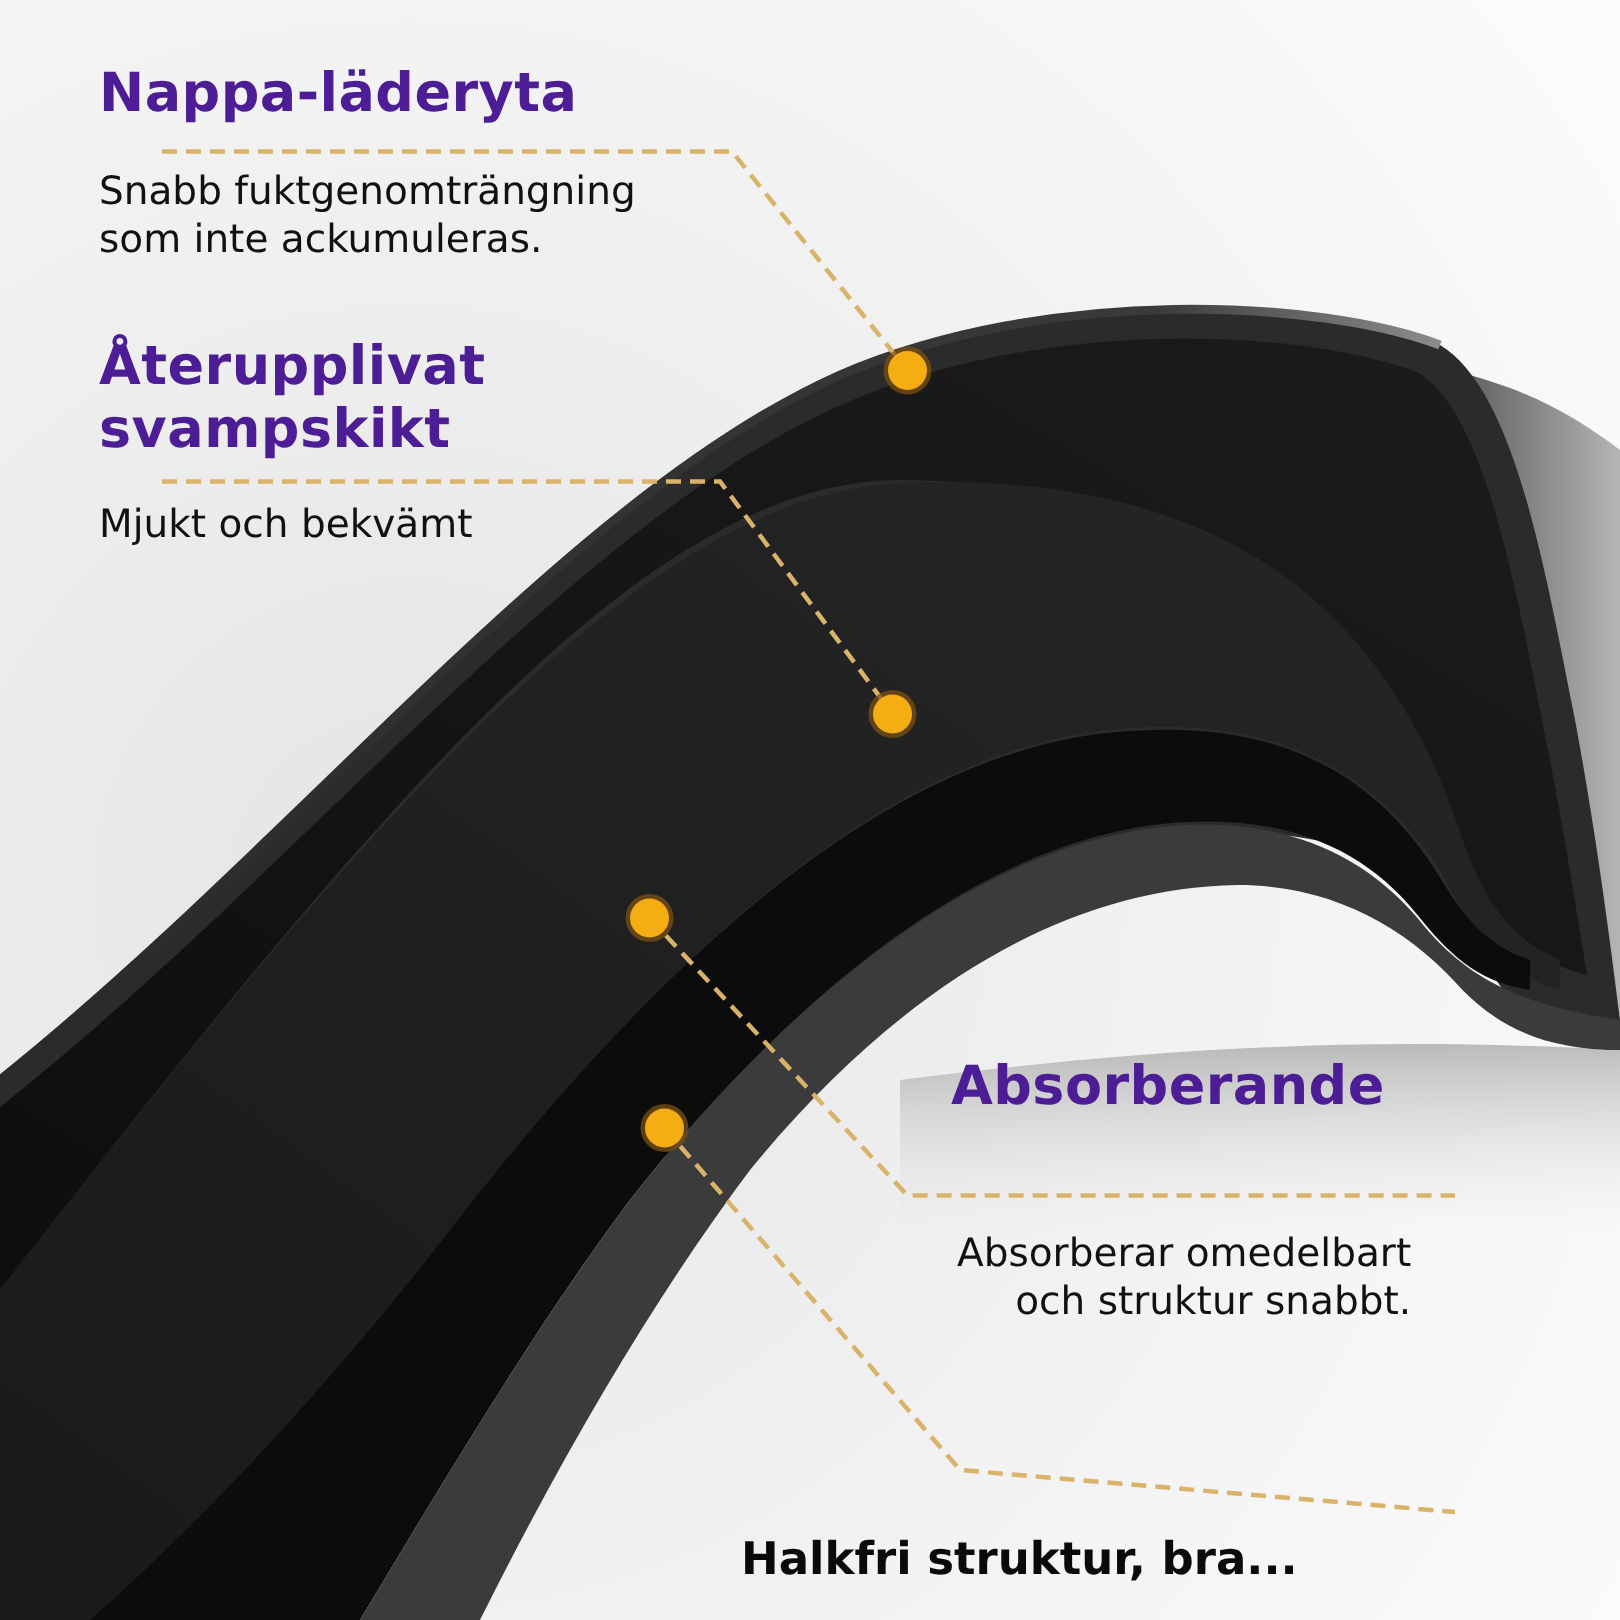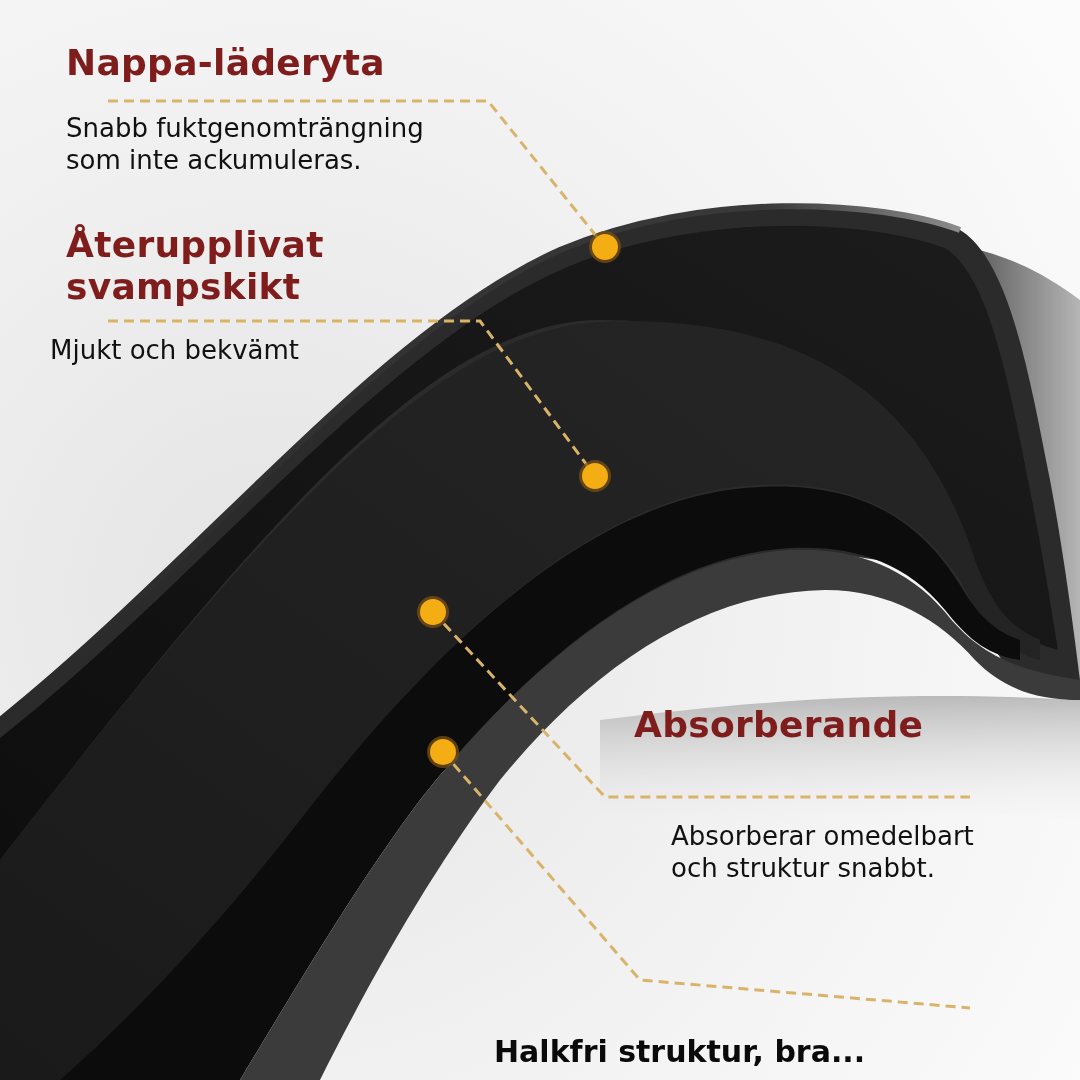--- a/index.html
+++ b/index.html
@@ -3,21 +3,21 @@
   <meta charset="utf-8">
   <style>
     html, body { margin: 0; padding: 0; }
     body {
       width: 1080px; height: 1080px; overflow: hidden; position: relative;
       background: #f4f4f4;
       font-family: "Liberation Sans", "DejaVu Sans", sans-serif;
     }
     .stage { position: absolute; inset: 0; }
     .bg-svg, .art-svg, .lines-svg { position: absolute; left: 0; top: 0; width: 1080px; height: 1080px; }
-    .label { position: absolute; color: #7f1d1d; }
+    .label { position: absolute; color: #4c1d95; }
     .title {
       font-family: "DejaVu Sans", sans-serif; font-weight: bold;
       font-size: 36px; line-height: 42px; letter-spacing: 0.3px;
     }
     .desc {
       font-family: "DejaVu Sans", sans-serif; font-weight: normal;
       font-size: 26px; line-height: 32px; color: #111;
     }
     .footer-text {
       font-family: "DejaVu Sans", sans-serif; font-weight: bold;
@@ -106,27 +106,27 @@
   </div>
   <div class="label title" style="left:66px; top:224px;">
     <div>Återupplivat</div>
     <div>svampskikt</div>
   </div>
 
   <div class="label desc" style="left:66px; top:112px;">
     <div>Snabb fuktgenomträngning</div>
     <div>som inte ackumuleras.</div>
   </div>
-  <div class="label desc" style="left:50px; top:334px;">
+  <div class="label desc" style="left:66px; top:334px;">
     <div>Mjukt och bekvämt</div>
   </div>
 
   <div class="label title" style="left:634px; top:704px;text-align:right;">
     <div>Absorberande</div>
   </div>
-  <div class="label desc" style="left:671px; top:820px;">
+  <div class="label desc" style="left:638px; top:820px;text-align:right;">
     <div>Absorberar omedelbart</div>
     <div>och struktur snabbt.</div>
   </div>
 
-  <div class="label footer-text" style="left:494px; top:1022px;margin-top:12px;">Halkfri struktur, bra...</div>
+  <div class="label footer-text" style="left:494px; top:1022px;">Halkfri struktur, bra...</div>
 
 </div>
 
 </body></html>

